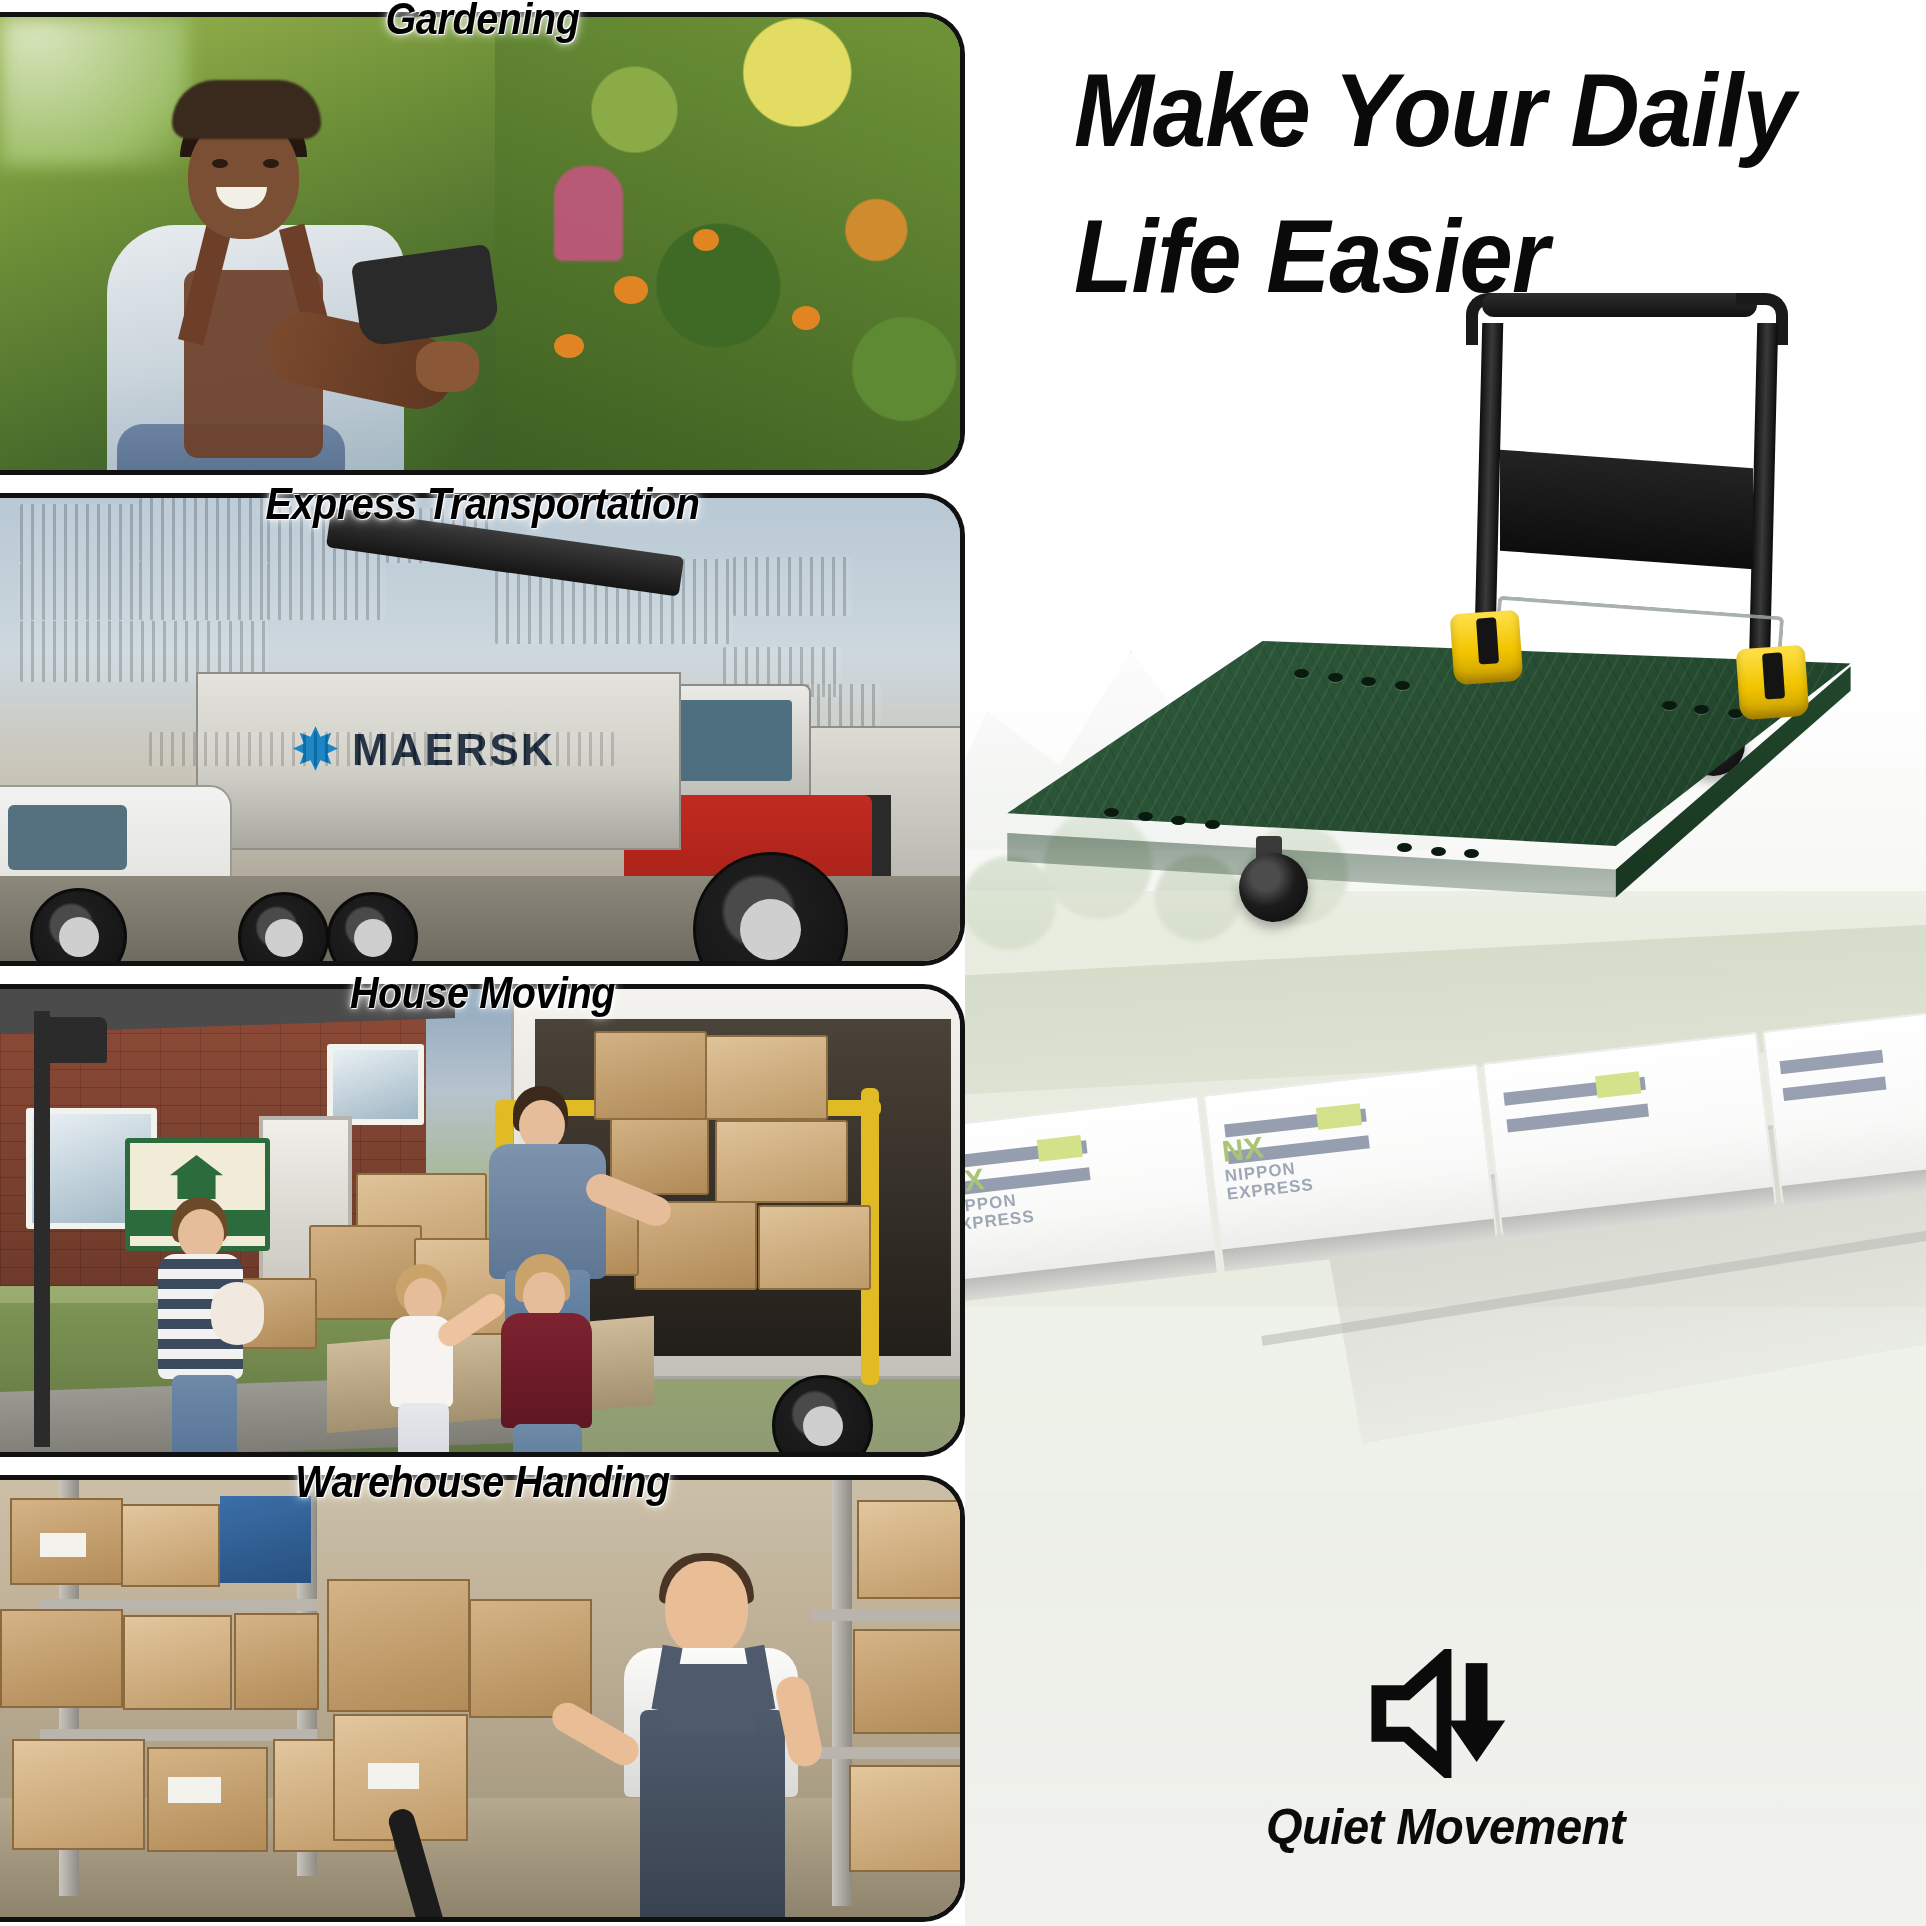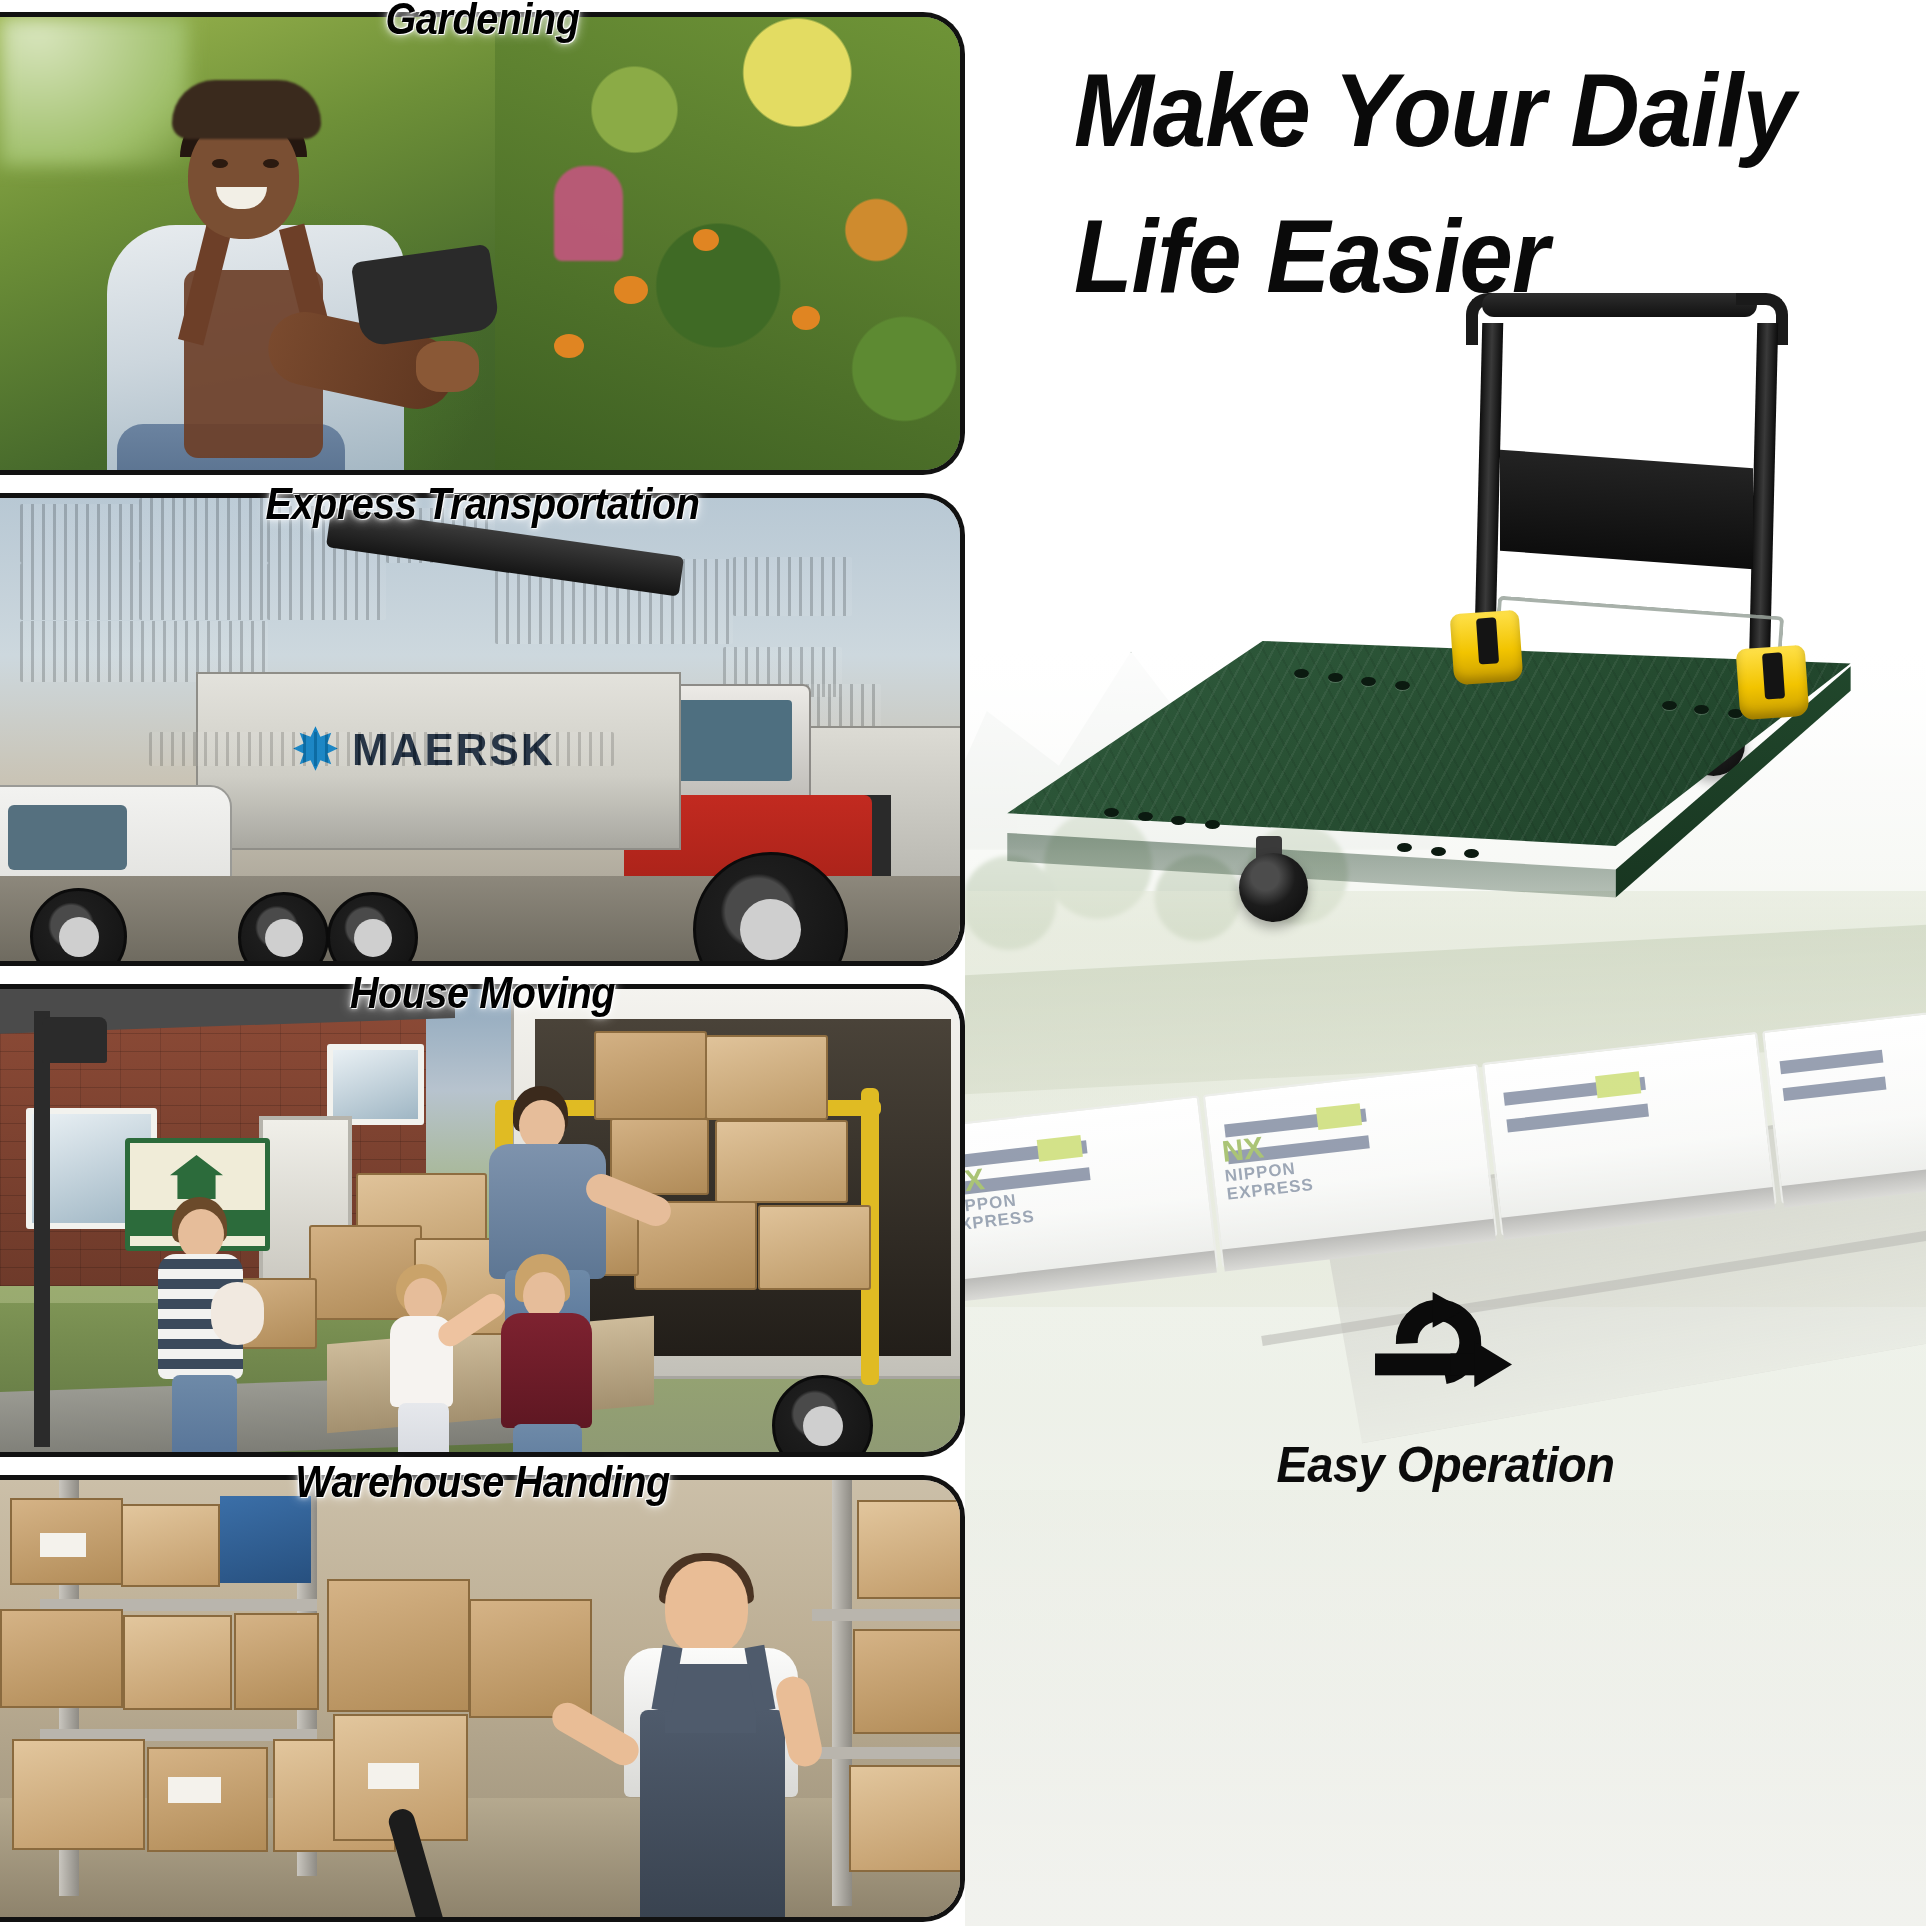--- a/index.html
+++ b/index.html
@@ -667,34 +667,27 @@
           <div class="clamp-slot"></div>
         </div>
       <div class="clamp clamp-r">
           <div class="clamp-slot"></div>
         </div>
 
       <div class="caster-stem" style="left:255px;top:543px;width:26px;height:30px;"></div>
       <div class="caster caster2"></div>
     </div>
 
-    <div class="feature f1">
+
+    <div class="feature f2">
       <div class="feat-icon">
-        <svg width="149" height="135" viewBox="0 0 150 136" aria-hidden="true">
-          <path d="M74 10
-                   A34 34 0 1 0 40 44
-                   L8 44 L8 70 L74 70
-                   A30 30 0 0 1 74 10 Z" fill="none" stroke="#000" stroke-width="0"></path>
-          <path d="M36 60
-                   A32 32 0 1 1 74 90" fill="none" stroke="#0b0b0b" stroke-width="22" stroke-linecap="butt"></path>
-          <path d="M62 8 L94 26 L62 44 Z" fill="#0b0b0b"></path>
-          <rect x="4" y="70" width="84" height="22" fill="#0b0b0b"></rect>
-          <rect x="80" y="70" width="30" height="22" fill="#0b0b0b"></rect>
-          <path d="M104 58 L142 81 L104 104 Z" fill="#0b0b0b"></path>
+        <svg width="158" height="129" viewBox="0 0 160 130" aria-hidden="true">
+          <path d="M12 44 H40 L78 10 V120 L40 86 H12 Z" fill="none" stroke="#0b0b0b" stroke-width="15" stroke-linejoin="miter"></path>
+          <rect x="100" y="14" width="22" height="66" fill="#0b0b0b"></rect>
+          <path d="M82 72 L111 114 L140 72 Z" fill="#0b0b0b"></path>
         </svg>
       </div>
-      <div class="feat-label">Easy Operation</div>
-    </div>
-
+      <div class="feat-label">Quiet Movement</div>
+    </div>
 
   </div>
 </div>
 
 
 </body></html>

